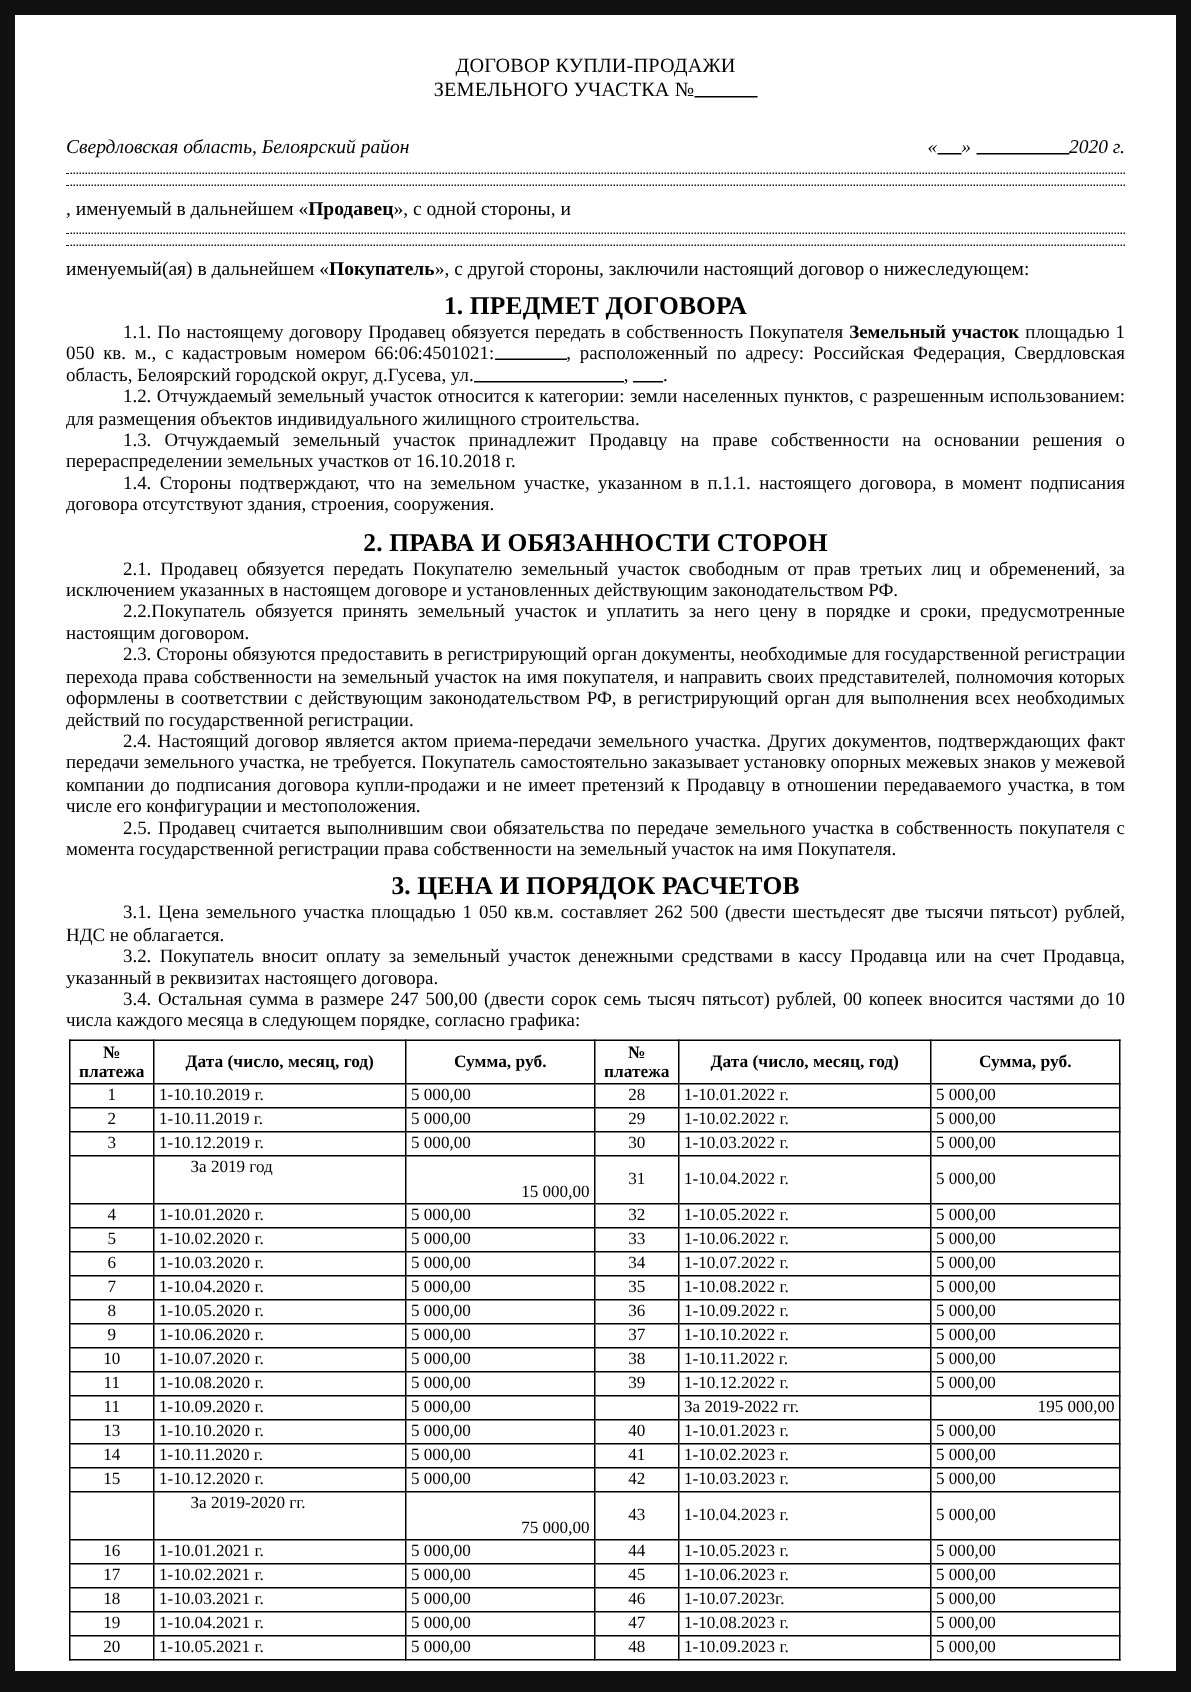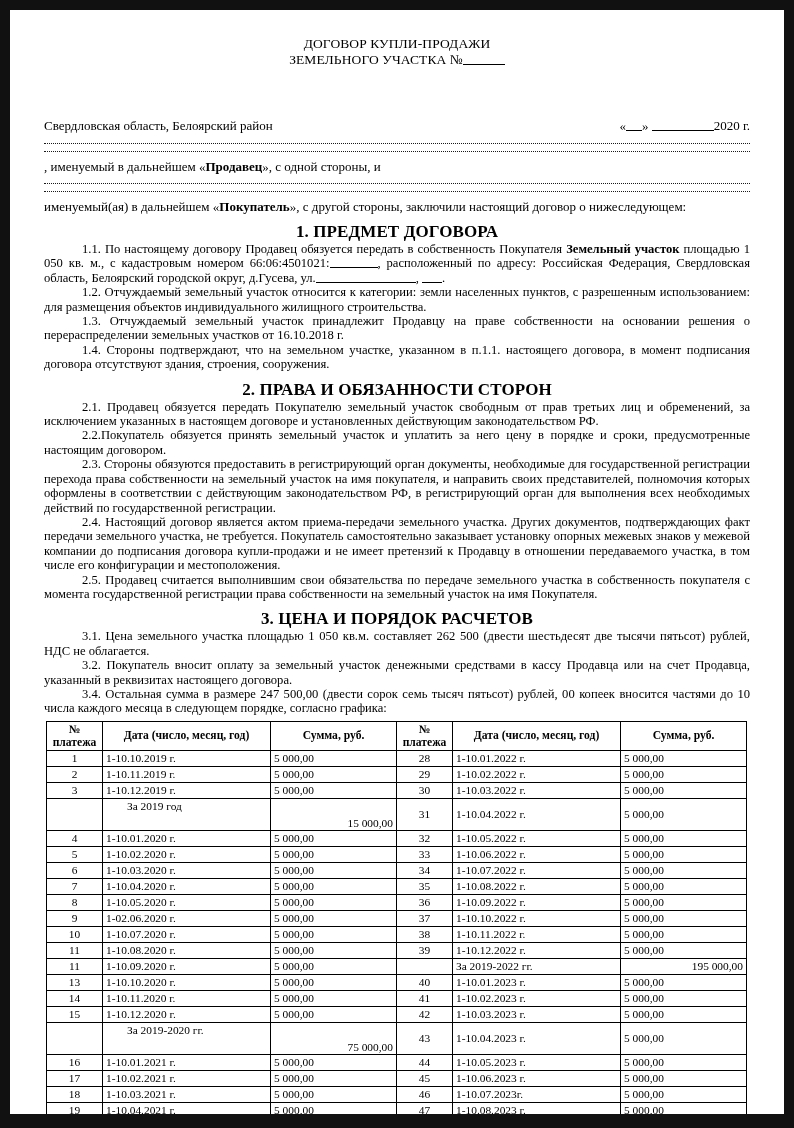--- a/index.html
+++ b/index.html
@@ -43,24 +43,24 @@
     width: 42px;
     vertical-align: -1px;
   }
 
   .place-row {
     display: flex;
     justify-content: space-between;
     align-items: baseline;
     font-size: 13px;
     margin-top: 22px;
+    font-style: italic;
   }
   .place-row .right {
     white-space: pre;
-    margin-top: 28px;
   }
   .ul-s { display:inline-block; border-bottom:1px solid #000; width:16px; vertical-align:-1px; }
   .ul-m { display:inline-block; border-bottom:1px solid #000; width:62px; vertical-align:-1px; }
 
   .dotline {
     border-bottom: 1.5px dotted #1a1a1a;
     height: 0;
     margin: 9px 0 0 0;
   }
   .dotline.tight { margin-top: 7px; }
@@ -275,21 +275,21 @@
           <tr>
             <td class="num">8</td>
             <td class="date">1-10.05.2020 г.</td>
             <td class="sum">5 000,00</td>
             <td class="num">36</td>
             <td class="date">1-10.09.2022 г.</td>
             <td class="sum">5 000,00</td>
           </tr>
           <tr>
             <td class="num">9</td>
-            <td class="date">1-02.06.2020 г.</td>
+            <td class="date">1-10.06.2020 г.</td>
             <td class="sum">5 000,00</td>
             <td class="num">37</td>
             <td class="date">1-10.10.2022 г.</td>
             <td class="sum">5 000,00</td>
           </tr>
           <tr>
             <td class="num">10</td>
             <td class="date">1-10.07.2020 г.</td>
             <td class="sum">5 000,00</td>
             <td class="num">38</td>

